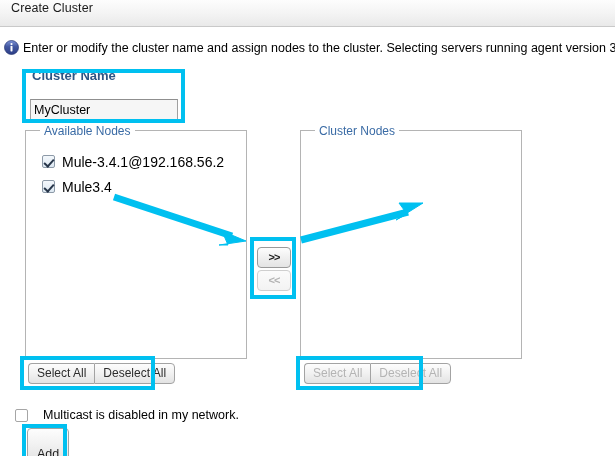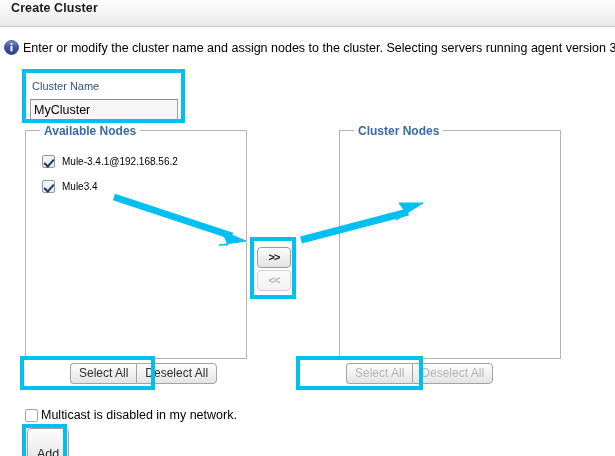--- a/index.html
+++ b/index.html
@@ -25,21 +25,21 @@
     height: 27px;
     background: linear-gradient(to bottom, #fdfdfd 0%, #f3f3f3 55%, #e9e9e9 100%);
     border-bottom: 1px solid #c9c9c9;
     box-sizing: border-box;
   }
   #titlebar .title {
     position: absolute;
     left: 11px;
     top: 1px;
     font-size: 12.5px;
-    font-weight: bold;
+    font-weight: normal;
     color: #1a1a1a;
     letter-spacing: 0.1px;
   }
 
   
   #infoline {
     position: absolute;
     left: 0; top: 28px;
     width: 615px;
     height: 26px;
@@ -60,23 +60,23 @@
     font-size: 12.5px;
     color: #000;
     white-space: nowrap;
     overflow: hidden;
   }
 
   
   #cluster-name-label {
     position: absolute;
     left: 32px;
-    top: 80px;
-    font-size: 11px;
-    font-weight: normal;
+    top: 68px;
+    font-size: 13px;
+    font-weight: bold;
     color: #2e5584;
   }
   #cluster-name-input {
     position: absolute;
     left: 30px;
     top: 99px;
     width: 148px;
     height: 22px;
     box-sizing: border-box;
     border: 1px solid #a0a0a0;
@@ -100,46 +100,45 @@
     left: 25px;
     top: 130px;
     width: 222px;
     height: 229px;
   }
   #cluster-panel {
     left: 300px;
     top: 130px;
     width: 222px;
     height: 229px;
-    margin-left: 39px;
   }
   .panel-legend {
     position: absolute;
     top: -7px;
     left: 14px;
     background: #ffffff;
     padding: 0 4px;
     font-size: 12px;
-    font-weight: bold;
+    font-weight: normal;
     color: #3a6ba5;
     white-space: nowrap;
   }
 
   
   .node-item {
     position: absolute;
     left: 16px;
     height: 17px;
     display: flex;
     align-items: center;
     gap: 7px;
     white-space: nowrap;
   }
   .node-item .node-label {
-    font-size: 10px;
+    font-size: 14px;
     color: #000;
     text-align: center;
   }
   .cb {
     width: 13px;
     height: 13px;
     box-sizing: border-box;
     border: 1px solid #8d9aa8;
     border-radius: 2px;
     background: linear-gradient(to bottom, #f4f8fc 0%, #dde8f2 100%);
@@ -195,21 +194,20 @@
     color: #b2b2b2;
     border-color: #cfcfcf;
     background: linear-gradient(to bottom, #fbfbfb 0%, #f3f3f3 100%);
   }
 
   
   .selall-group {
     position: absolute;
     display: flex;
     height: 32px;
-    margin-left: 42px;
   }
   #left-selall { left: 28px; top: 363px; }
   #right-selall { left: 304px; top: 363px; }
   .sel-btn {
     height: 21px;
     box-sizing: border-box;
     border: 1px solid #a3a3a3;
     background: linear-gradient(to bottom, #fdfdfd 0%, #f1f1f1 50%, #e3e3e3 100%);
     font-family: "Liberation Sans", sans-serif;
     font-size: 12px;
@@ -217,25 +215,25 @@
     padding: 0 8px;
     line-height: 19px;
   }
   .sel-btn.first { border-radius: 4px 0 0 4px; border-right: none; }
   .sel-btn.last  { border-radius: 0 4px 4px 0; }
   .sel-btn.disabled { color: #b4b4b4; }
 
   
   #multicast-row {
     position: absolute;
-    left: 25px;
+    left: 15px;
     top: 408px;
     display: flex;
     align-items: center;
-    gap: 3px;
+    gap: 15px;
     white-space: nowrap;
   }
   #multicast-row .mc-label {
     font-size: 12.5px;
     color: #000;
   }
 
   
   #action-row {
     position: absolute;

